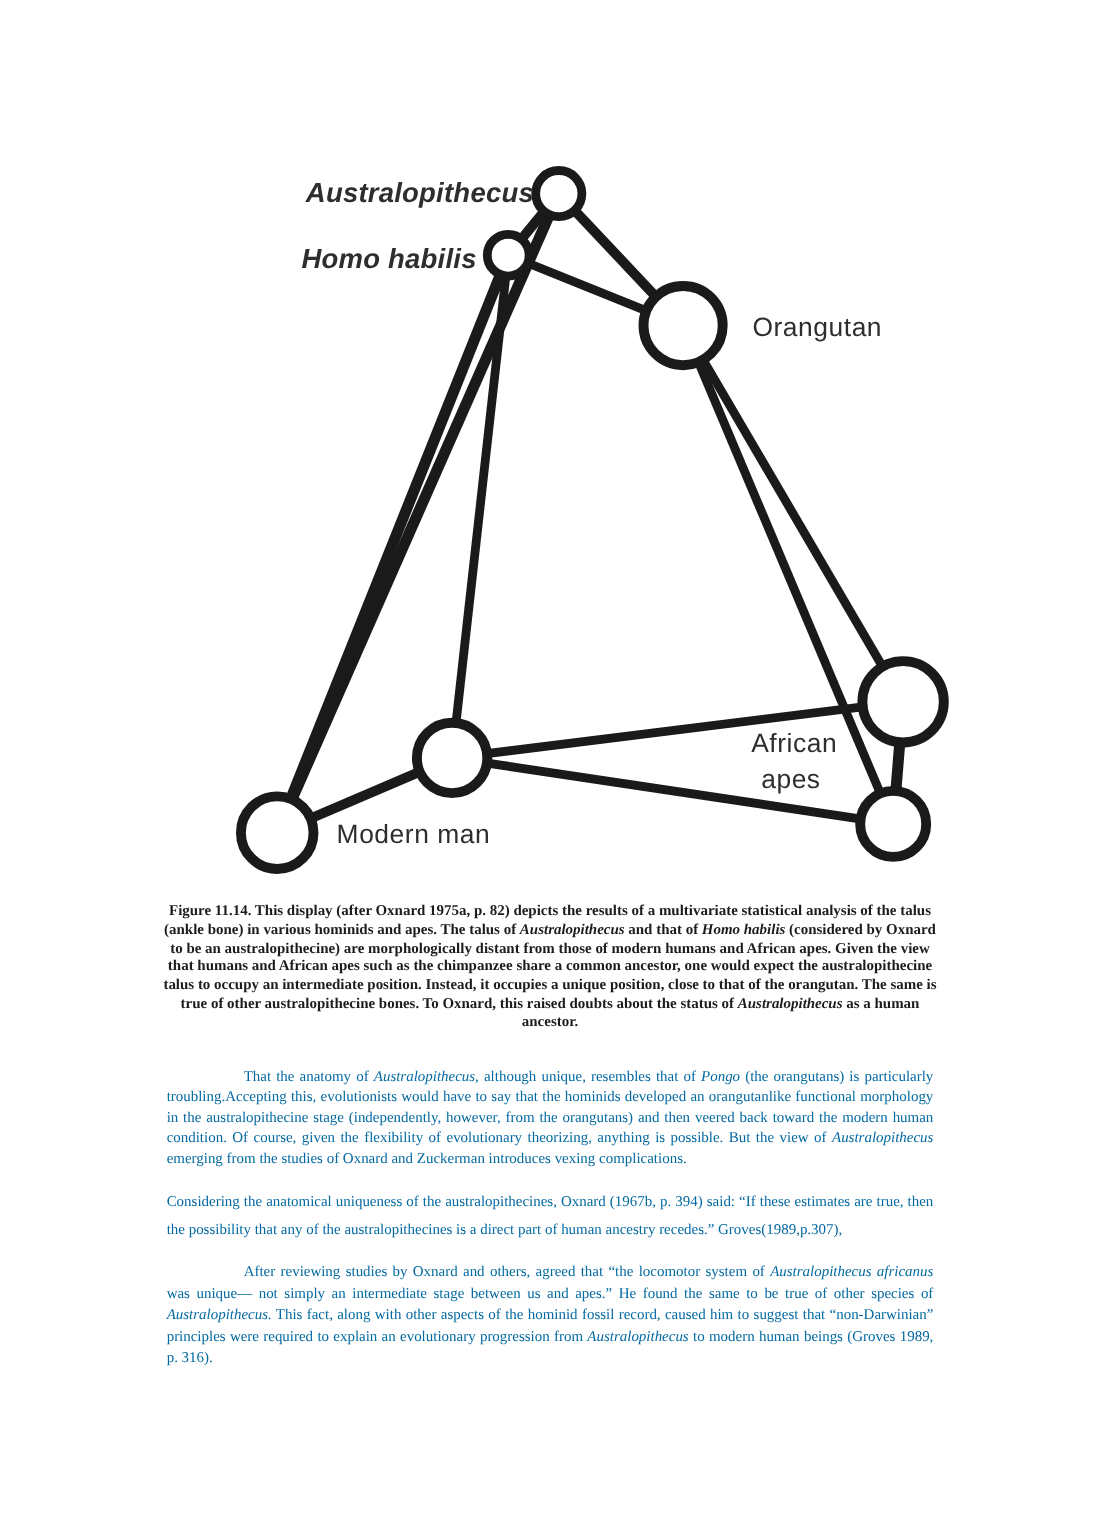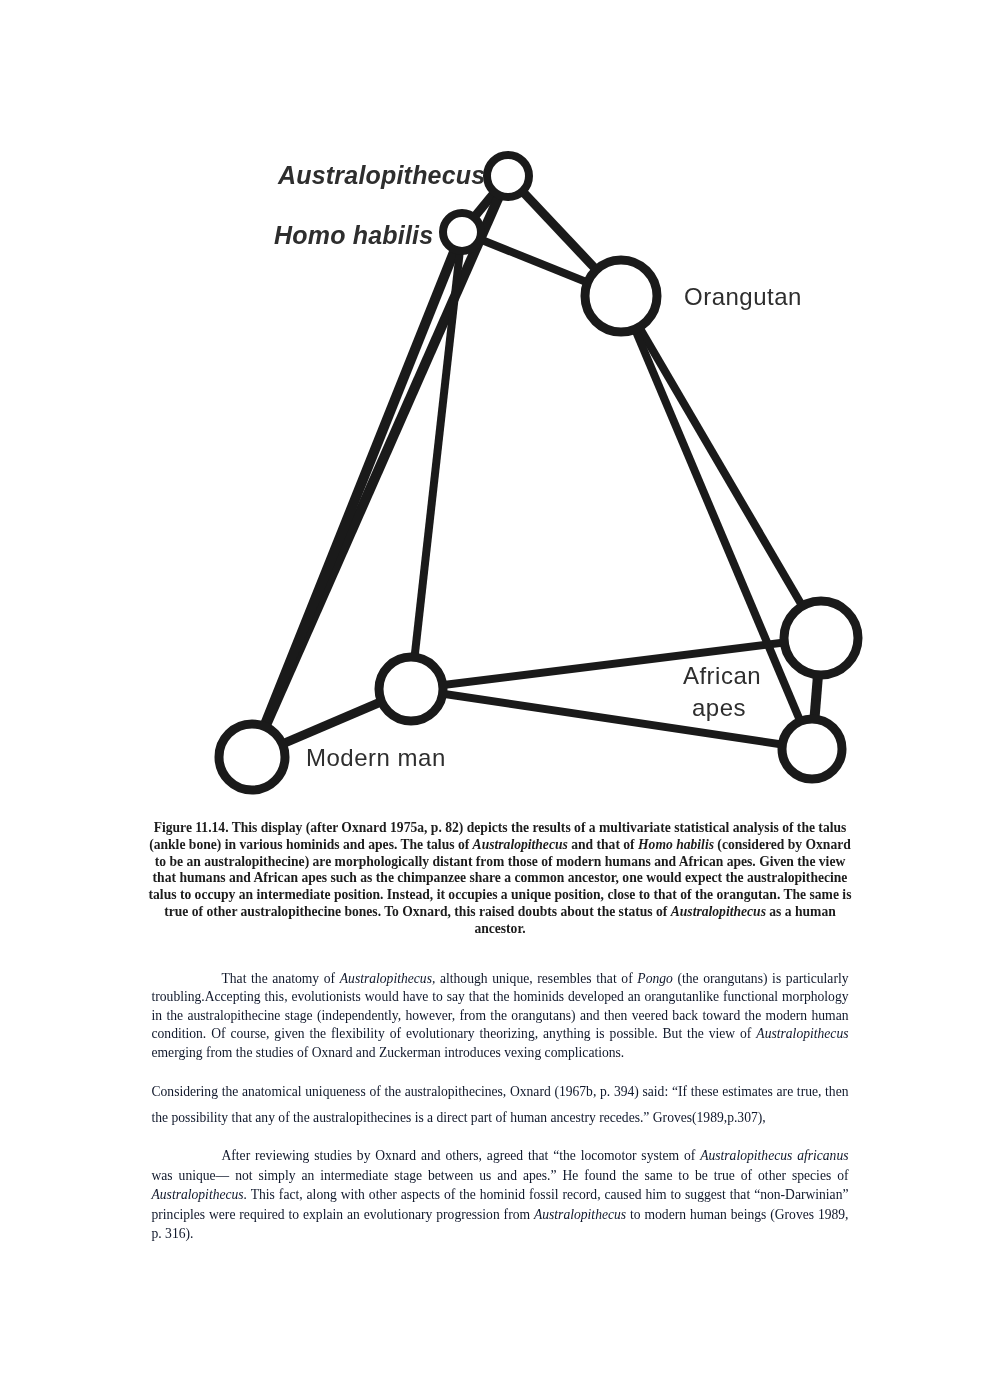--- a/index.html
+++ b/index.html
@@ -24,21 +24,21 @@
     text-align:center;
     font-weight:bold;
     font-size:13.6px;
     line-height:16.8px;
     color:#1c1c1c;
   }
   .body-text{
     width:697px;
     margin:32px auto 0 auto;
     font-size:13.6px;
-    color:#0f172a;
+    color:#0369a1;
   }
   .body-text p{margin:0;text-align:justify;}
   .para-1{line-height:18.5px;text-indent:70px;}
   .para-2{line-height:26px;margin-top:17px !important;text-indent:0;}
   .para-3{line-height:19.5px;margin-top:15px !important;text-indent:70px;}
   .it{font-style:italic;}
 </style>
 </head>
 <body>
 

